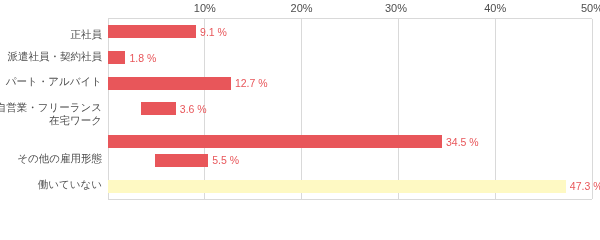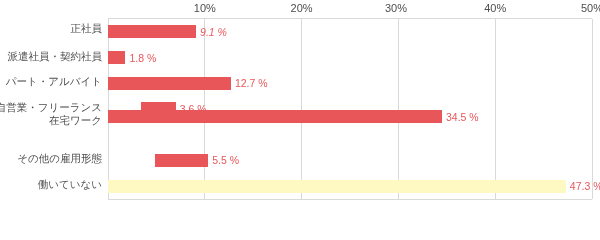--- a/index.html
+++ b/index.html
@@ -113,60 +113,60 @@
 
   <div class="axis-top-labels">
     <span class="tick-label" style="left: 96.8px;">10%</span>
     <span class="tick-label" style="left: 193.6px;">20%</span>
     <span class="tick-label" style="left: 288px;">30%</span>
     <span class="tick-label" style="left: 387.2px;">40%</span>
     <span class="tick-label" style="left: 484px;">50%</span>
   </div>
 
   <div class="cat-labels">
-    <span class="cat-label" style="top: 11px;">正社員</span>
+    <span class="cat-label" style="top: 17px;">正社員</span>
     <span class="cat-label" style="top: 38.5714px;">派遣社員・契約社員</span>
     <span class="cat-label" style="top: 64.2857px; text-align: center;">パート・アルバイト</span>
     <span class="cat-label" style="top: 90px;">自営業・フリーランス</span>
     <span class="cat-label" style="top: 103px;">在宅ワーク</span>
     <span class="cat-label" style="top: 141.429px;">その他の雇用形態</span>
     <span class="cat-label" style="top: 167.143px;">働いていない</span>
   </div>
 
   <div class="axis-left"></div>
 
   <div class="plot">
     <div class="gridline" style="left: 96.3px;"></div>
     <div class="gridline" style="left: 193.1px;"></div>
     <div class="gridline" style="left: 289.9px;"></div>
     <div class="gridline" style="left: 386.7px;"></div>
     <div class="gridline" style="left: 483.5px;"></div>
 
     <div class="rows">
-      <div class="row" style="top: 0px; height: 25.7143px; font-style: italic;">
+      <div class="row" style="top: 0px; height: 25.7143px;">
         <div class="bar" style="width: 88.088px; background: rgb(232, 86, 90);">
           <span class="bar-value" style="color: rgb(232, 86, 90);">9.1 %</span>
         </div>
       </div>
       <div class="row" style="top: 25.7143px; height: 25.7143px;">
         <div class="bar" style="width: 17.424px; background: rgb(232, 86, 90);">
           <span class="bar-value" style="color: rgb(232, 86, 90);">1.8 %</span>
         </div>
       </div>
       <div class="row" style="top: 51.4286px; height: 25.7143px;">
         <div class="bar" style="width: 122.936px; background: rgb(232, 86, 90);">
           <span class="bar-value" style="color: rgb(232, 86, 90);">12.7 %</span>
         </div>
       </div>
       <div class="row" style="top: 77.1429px; height: 25.7143px;">
         <div class="bar" style="width: 34.848px; background: rgb(232, 86, 90); margin-left: 33px;">
           <span class="bar-value" style="color: rgb(232, 86, 90);">3.6 %</span>
         </div>
       </div>
-      <div class="row" style="top: 85px; height: 25.7143px; text-align: center;">
+      <div class="row" style="top: 110px; height: 25.7143px; text-align: center;">
         <div class="bar" style="width: 333.96px; background: rgb(232, 86, 90);">
           <span class="bar-value" style="color: rgb(232, 86, 90);">34.5 %</span>
         </div>
       </div>
       <div class="row" style="top: 128.571px; height: 25.7143px; padding-left: 47px;">
         <div class="bar" style="width: 53.24px; background: rgb(232, 86, 90);">
           <span class="bar-value" style="color: rgb(232, 86, 90);">5.5 %</span>
         </div>
       </div>
       <div class="row" style="top: 154.286px; height: 25.7143px;">

